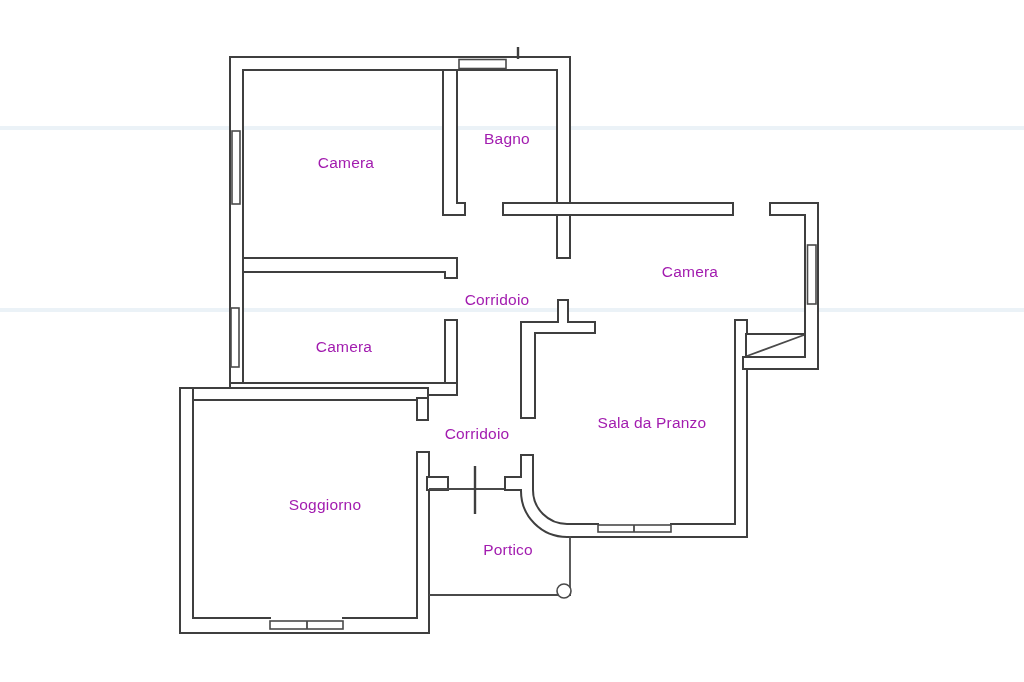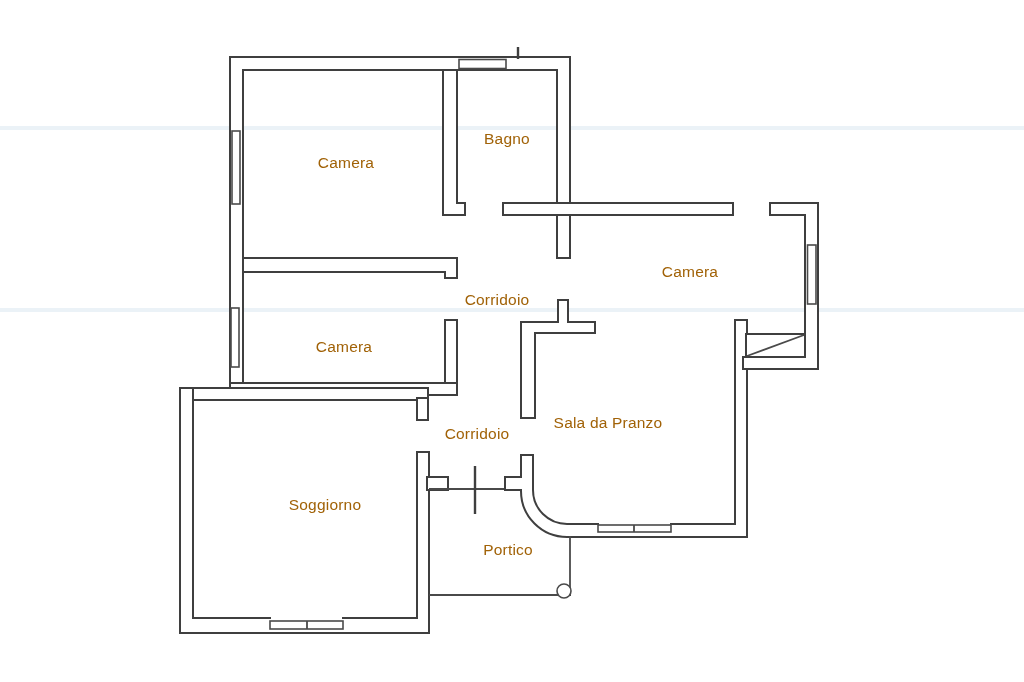--- a/index.html
+++ b/index.html
@@ -1,20 +1,20 @@
 <!DOCTYPE html>
 <html><head>
 <meta charset="utf-8">
 <style>
   html,body{margin:0;padding:0;background:#ffffff;}
   .stage{position:relative;width:1024px;height:682px;background:#ffffff;overflow:hidden;
          font-family:"Liberation Sans",sans-serif;}
   .plan-svg{position:absolute;left:0;top:0;}
   .room-label{position:absolute;transform:translate(-50%,-50%);
-              font-size:15.5px;color:#a16207;white-space:nowrap;letter-spacing:.2px;}
+              font-size:15.5px;color:#a21caf;white-space:nowrap;letter-spacing:.2px;}
   .wall{fill:#ffffff;stroke:#3f3f3f;stroke-width:2;stroke-linejoin:miter;}
   .win{fill:#ffffff;stroke:#4a4a4a;stroke-width:1.6;}
   .erase{fill:#ffffff;stroke:none;}
   .thin{stroke:#4a4a4a;stroke-width:1.8;fill:none;}
   .tick{stroke:#3f3f3f;stroke-width:2.4;fill:none;}
   .scanline{fill:#dbe8f1;opacity:.55;}
 </style>
 </head>
 <body>
 
@@ -92,17 +92,17 @@
       <line class="tick" x1="518" y1="47" x2="518" y2="59"></line>
     </g>
   </svg>
 
   <div class="room-label" style="left:346px;top:163px">Camera</div>
   <div class="room-label" style="left:507px;top:139px">Bagno</div>
   <div class="room-label" style="left:690px;top:272px">Camera</div>
   <div class="room-label" style="left:497px;top:300px">Corridoio</div>
   <div class="room-label" style="left:344px;top:347px">Camera</div>
   <div class="room-label" style="left:477px;top:434px">Corridoio</div>
-  <div class="room-label" style="left:608px;top:423px">Sala da Pranzo</div>
+  <div class="room-label" style="left:652px;top:423px">Sala da Pranzo</div>
   <div class="room-label" style="left:325px;top:505px">Soggiorno</div>
   <div class="room-label" style="left:508px;top:550px">Portico</div>
 
 </div>
 
 </body></html>

